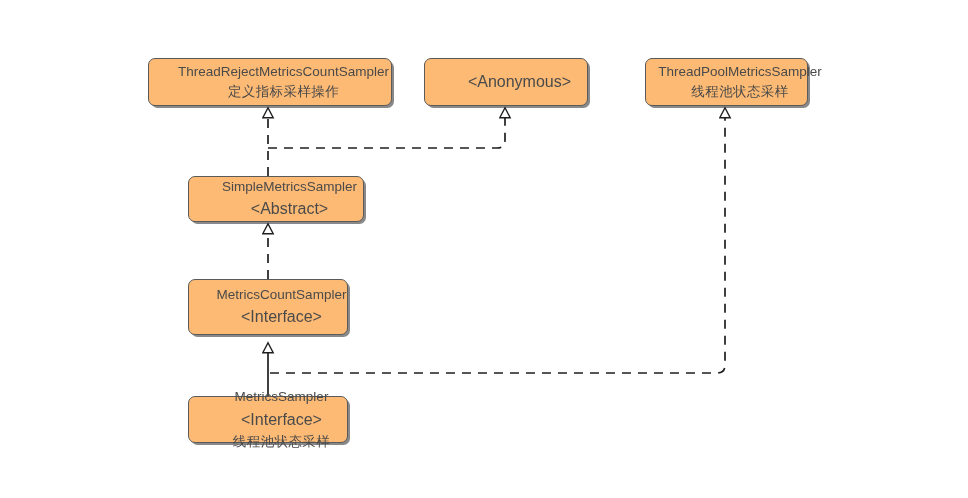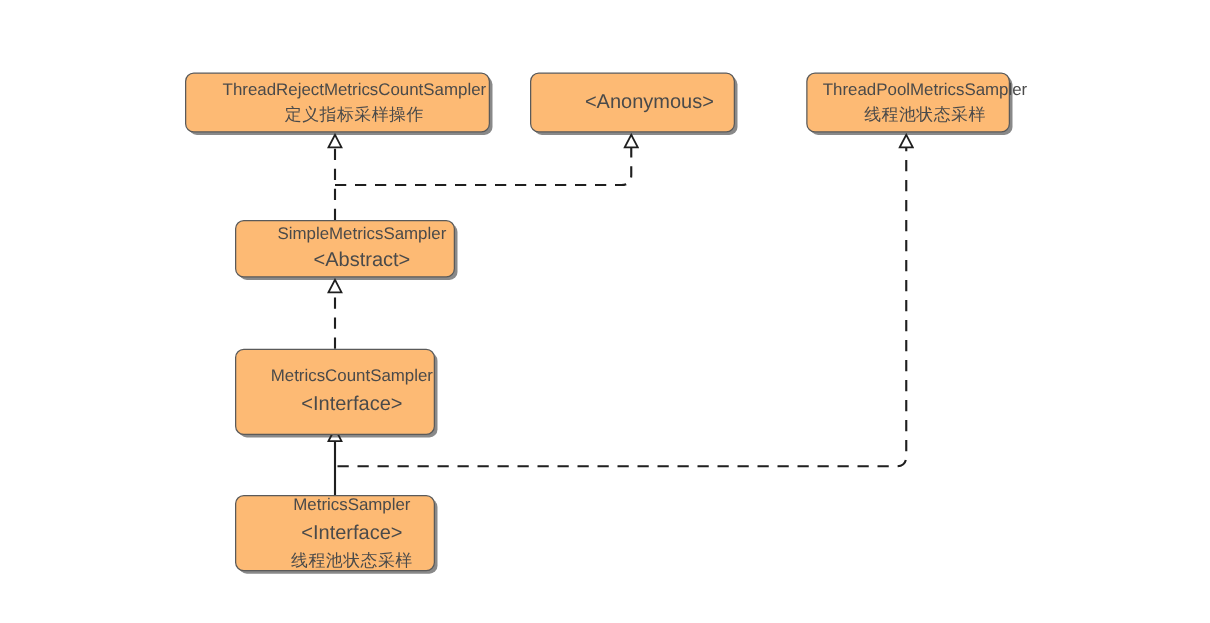--- a/index.html
+++ b/index.html
@@ -88,24 +88,24 @@
   <div class="node" style="left:645px; top:58px; width:163px; height:48px;">
     <div class="line">ThreadPoolMetricsSampler</div>
     <div class="line cjk">线程池状态采样</div>
   </div>
 
   <div class="node" style="left:188px; top:176px; width:176px; height:46px;">
     <div class="line">SimpleMetricsSampler</div>
     <div class="line stereo">&lt;Abstract&gt;</div>
   </div>
 
-  <div class="node" style="left:188px; top:279px; width:160px; height:69px;">
+  <div class="node" style="left:188px; top:279px; width:160px; height:56px;">
     <div class="line">MetricsCountSampler</div>
     <div class="line stereo">&lt;Interface&gt;</div>
   </div>
 
-  <div class="node" style="left:188px; top:396px; width:160px; height:61px;">
+  <div class="node" style="left:188px; top:396px; width:160px; height:47px;">
     <div class="line">MetricsSampler</div>
     <div class="line stereo">&lt;Interface&gt;</div>
     <div class="line cjk">线程池状态采样</div>
   </div>
 
 </div>
 
 </body></html>

